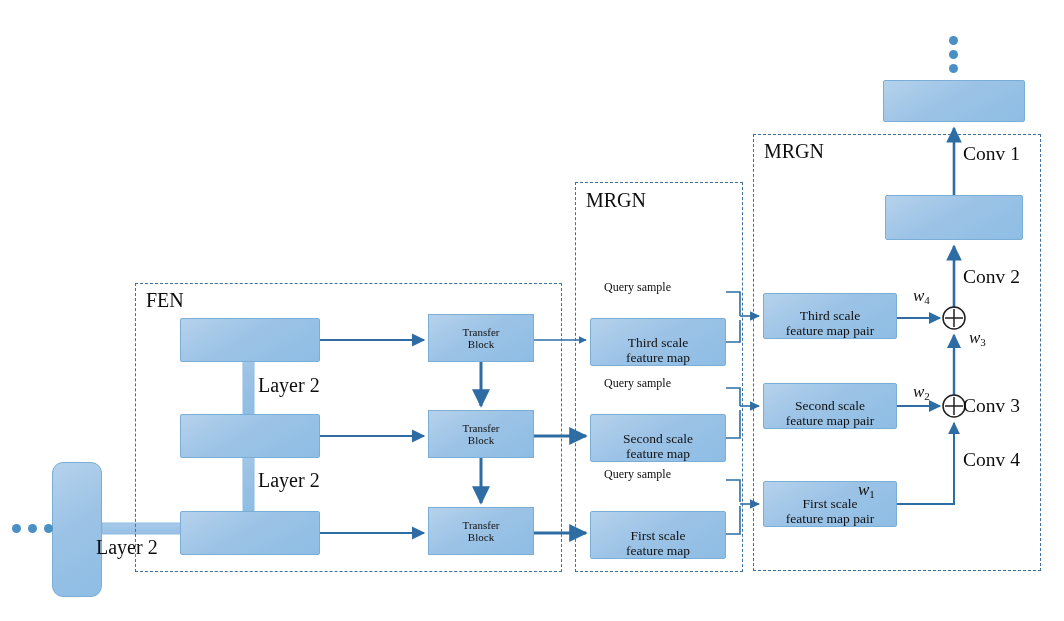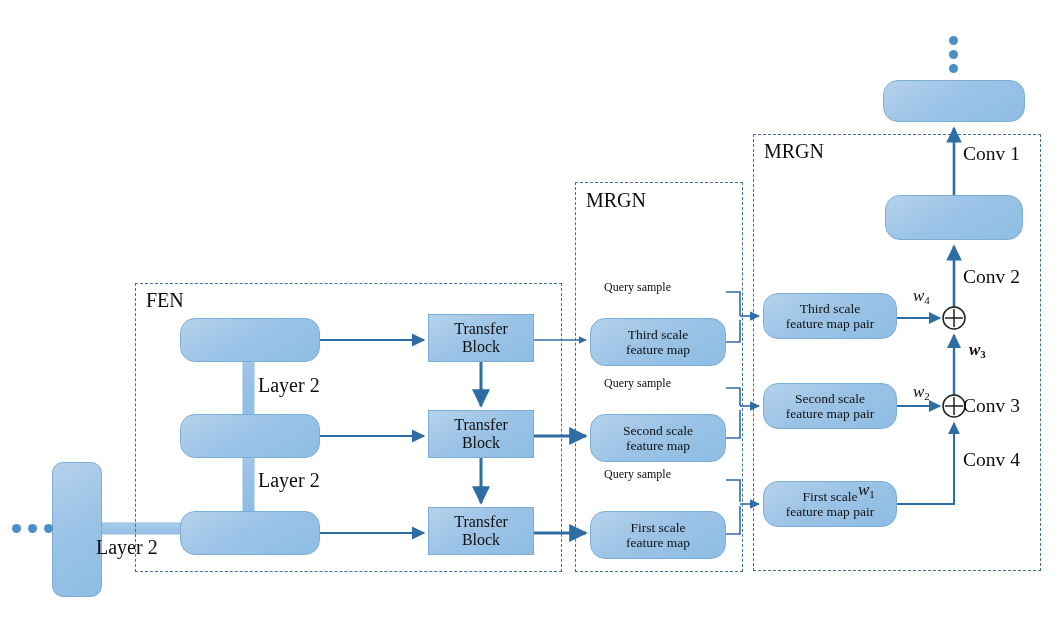--- a/index.html
+++ b/index.html
@@ -32,29 +32,29 @@
     box-sizing: border-box;
     display: flex;
     align-items: center;
     justify-content: center;
     text-align: center;
     line-height: 1.12;
     color: #111111;
     background: linear-gradient(150deg, #b5d2ec 0%, #9cc3e6 45%, #8ebde4 100%);
     border: 1px solid #7aaed6;
   }
-  .node.rounded { border-radius: 15px; }
+  .node.rounded { border-radius: 2px; align-items: flex-end; }
   .node.sharp   { border-radius: 0; }
   .node.tall    { border-radius: 11px; }
   .node.plain   { color: transparent; }
 
   .node-text {
     display: block;
     white-space: pre-line;
-    font-size: 16px;
+    font-size: 11px;
   }
   .node-text.small { font-size: 13.5px; }
 
   .label {
     position: absolute;
     white-space: nowrap;
     color: #0d0d0d;
     font-size: 20px;
     line-height: 1;
   }
@@ -284,21 +284,21 @@
   <div class="label flow" style="left:258px; top:375px;">Layer 2</div>
 
   <div class="label conv" style="left:963px; top:144px;">Conv 1</div>
   <div class="label conv" style="left:963px; top:267px;">Conv 2</div>
   <div class="label conv" style="left:963px; top:396px;">Conv 3</div>
   <div class="label conv" style="left:963px; top:450px;">Conv 4</div>
 
   <div class="wlabel" style="left:913px; top:286px;">
     <span>w</span><sub>4</sub>
   </div>
-  <div class="wlabel" style="left:969px; top:340px;font-weight:bold;">
+  <div class="wlabel" style="left:969px; top:328px;">
     <span>w</span><sub>3</sub>
   </div>
   <div class="wlabel" style="left:913px; top:382px;">
     <span>w</span><sub>2</sub>
   </div>
   <div class="wlabel" style="left:858px; top:480px;">
     <span>w</span><sub>1</sub>
   </div>
 
 </div>

